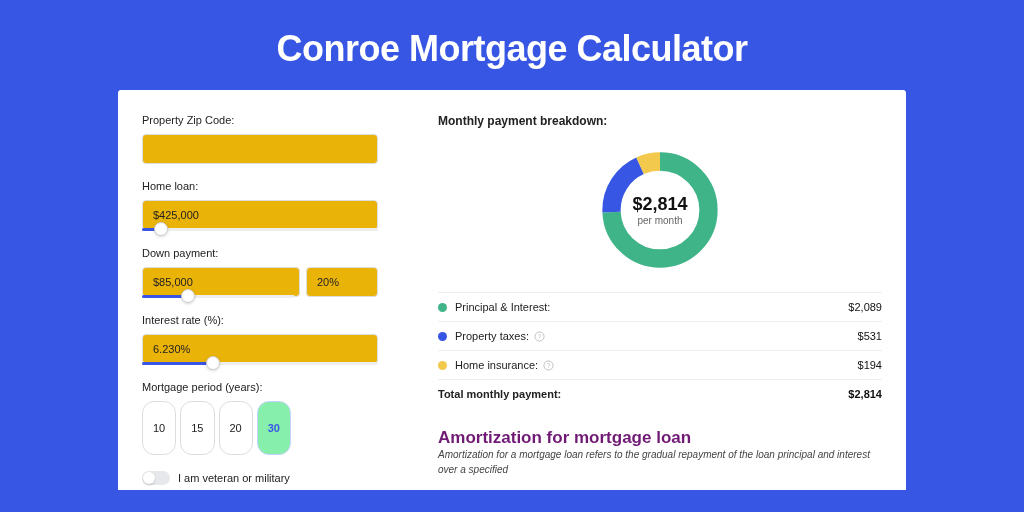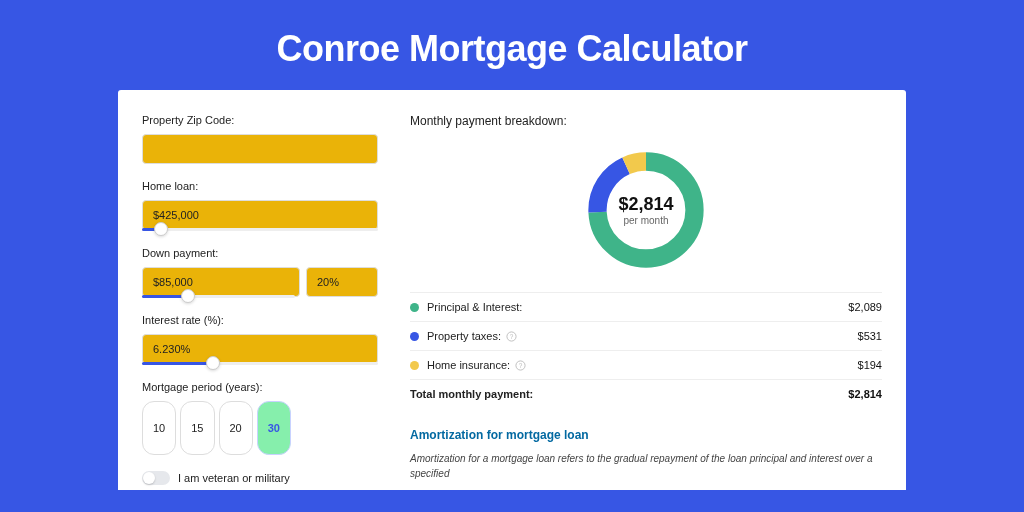--- a/index.html
+++ b/index.html
@@ -1,53 +1,53 @@
 <!DOCTYPE html>
 <html><head>
 <meta charset="utf-8">
 <style>
   * { box-sizing: border-box; margin: 0; padding: 0; }
   html, body { width: 1024px; height: 512px; overflow: hidden; font-family: -apple-system, BlinkMacSystemFont, "Segoe UI", Arial, sans-serif; }
   body { background: #3756e4; }
   .page-title { color: #fff; text-align: center; font-size: 36px; font-weight: 700; padding: 28px 0 20px 0; letter-spacing: -0.5px; }
   .card-wrap { display: flex; justify-content: center; }
-  .card { background: #fff; width: 788px; border-radius: 3px 3px 0 0; display: flex; padding: 24px 24px 0 24px; height: 400px; }
+  .card { background: #fff; width: 788px; border-radius: 3px 3px 0 0; display: flex; padding: 24px 24px 0 24px; height: 400px; gap: 28px; }
   .left { width: 260px; padding-right: 24px; font-size: 11px; color: #222; }
   .right { flex: 1; padding-left: 8px; }
   .form-label { font-size: 11px; color: #222; margin-bottom: 8px; display: block; }
   .text-input { width: 100%; border: 1px solid #ddd; border-radius: 4px; padding: 8px 10px; font-size: 11px; color: #222; background: #eab308; outline: none; }
   .field { margin-bottom: 16px; position: relative; }
   .slider-track { height: 3px; background: #eee; border-radius: 3px; position: relative; margin-top: -2px; }
   .slider-fill { position: absolute; left: 0; top: 0; height: 3px; background: #3756e4; border-radius: 3px; }
   .slider-thumb { position: absolute; top: -6px; width: 14px; height: 14px; border-radius: 50%; background: #fff; border: 1px solid #ccc; box-shadow: 0 1px 3px rgba(0,0,0,0.15); margin-left: -7px; }
   .dp-row { display: flex; gap: 6px; }
   .dp-row .text-input:first-child { flex: 1; }
   .dp-row .text-input:last-child { width: 72px; }
   .period-row { display: flex; gap: 4px; }
   .period-btn { border: 1px solid #ddd; background: #fff; border-radius: 12px; padding: 20px 10px; font-size: 11px; color: #222; cursor: pointer; }
   .period-btn.active { background: #86efac; border-color: #c8d2ff; color: #3756e4; font-weight: 600; }
   .toggle-row { display: flex; align-items: center; gap: 8px; margin-top: 14px; }
   .toggle { width: 28px; height: 14px; background: #e6e8ec; border-radius: 10px; position: relative; }
   .toggle::after { content: ""; position: absolute; top: 1px; left: 1px; width: 12px; height: 12px; background: #fff; border-radius: 50%; box-shadow: 0 1px 2px rgba(0,0,0,0.2); }
-  .section-title { font-size: 12px; font-weight: 400; color: #222; margin-bottom: 10px; }
+  .section-title { font-size: 12px; font-weight: 700; color: #222; margin-bottom: 10px; }
   .donut-wrap { display: flex; justify-content: center; padding: 8px 0 18px 0; }
   .donut { position: relative; width: 128px; height: 128px; }
   .donut svg { width: 128px; height: 128px; transform: rotate(-90deg); }
   .donut-center { position: absolute; top: 0; left: 0; right: 0; bottom: 0; display: flex; flex-direction: column; align-items: center; justify-content: center; }
   .donut-amount { font-size: 18px; font-weight: 700; color: #111; }
   .donut-sub { font-size: 10px; color: #666; }
   .bd-row { display: flex; align-items: center; padding: 8px 0; border-top: 1px solid #eee; font-size: 11px; }
   .bd-row:last-child { border-bottom: 1px solid #eee; }
   .bd-dot { width: 9px; height: 9px; border-radius: 50%; margin-right: 8px; flex-shrink: 0; }
   .bd-label { flex: 1; display: flex; align-items: center; gap: 5px; color: #222; }
   .bd-val { font-weight: 400; color: #111; }
   .bd-total .bd-label, .bd-total .bd-val { font-weight: 700; }
   .info-icon-svg { width: 11px; height: 11px; display: inline-flex; }
   .amort { margin-top: 20px; }
-  .amort-title { font-size: 12px; font-weight: 700; color: #0369a1; margin-bottom: 10px; }
+  .amort-title { font-size: 17px; font-weight: 700; color: #701a75; }
   .amort-body { font-size: 10px; color: #444; line-height: 1.45; font-style: italic; }
 </style>
 </head>
 <body>
 
 <div class="page-title">Conroe Mortgage Calculator</div>
 
 <div class="card-wrap">
   <div class="card">
 

